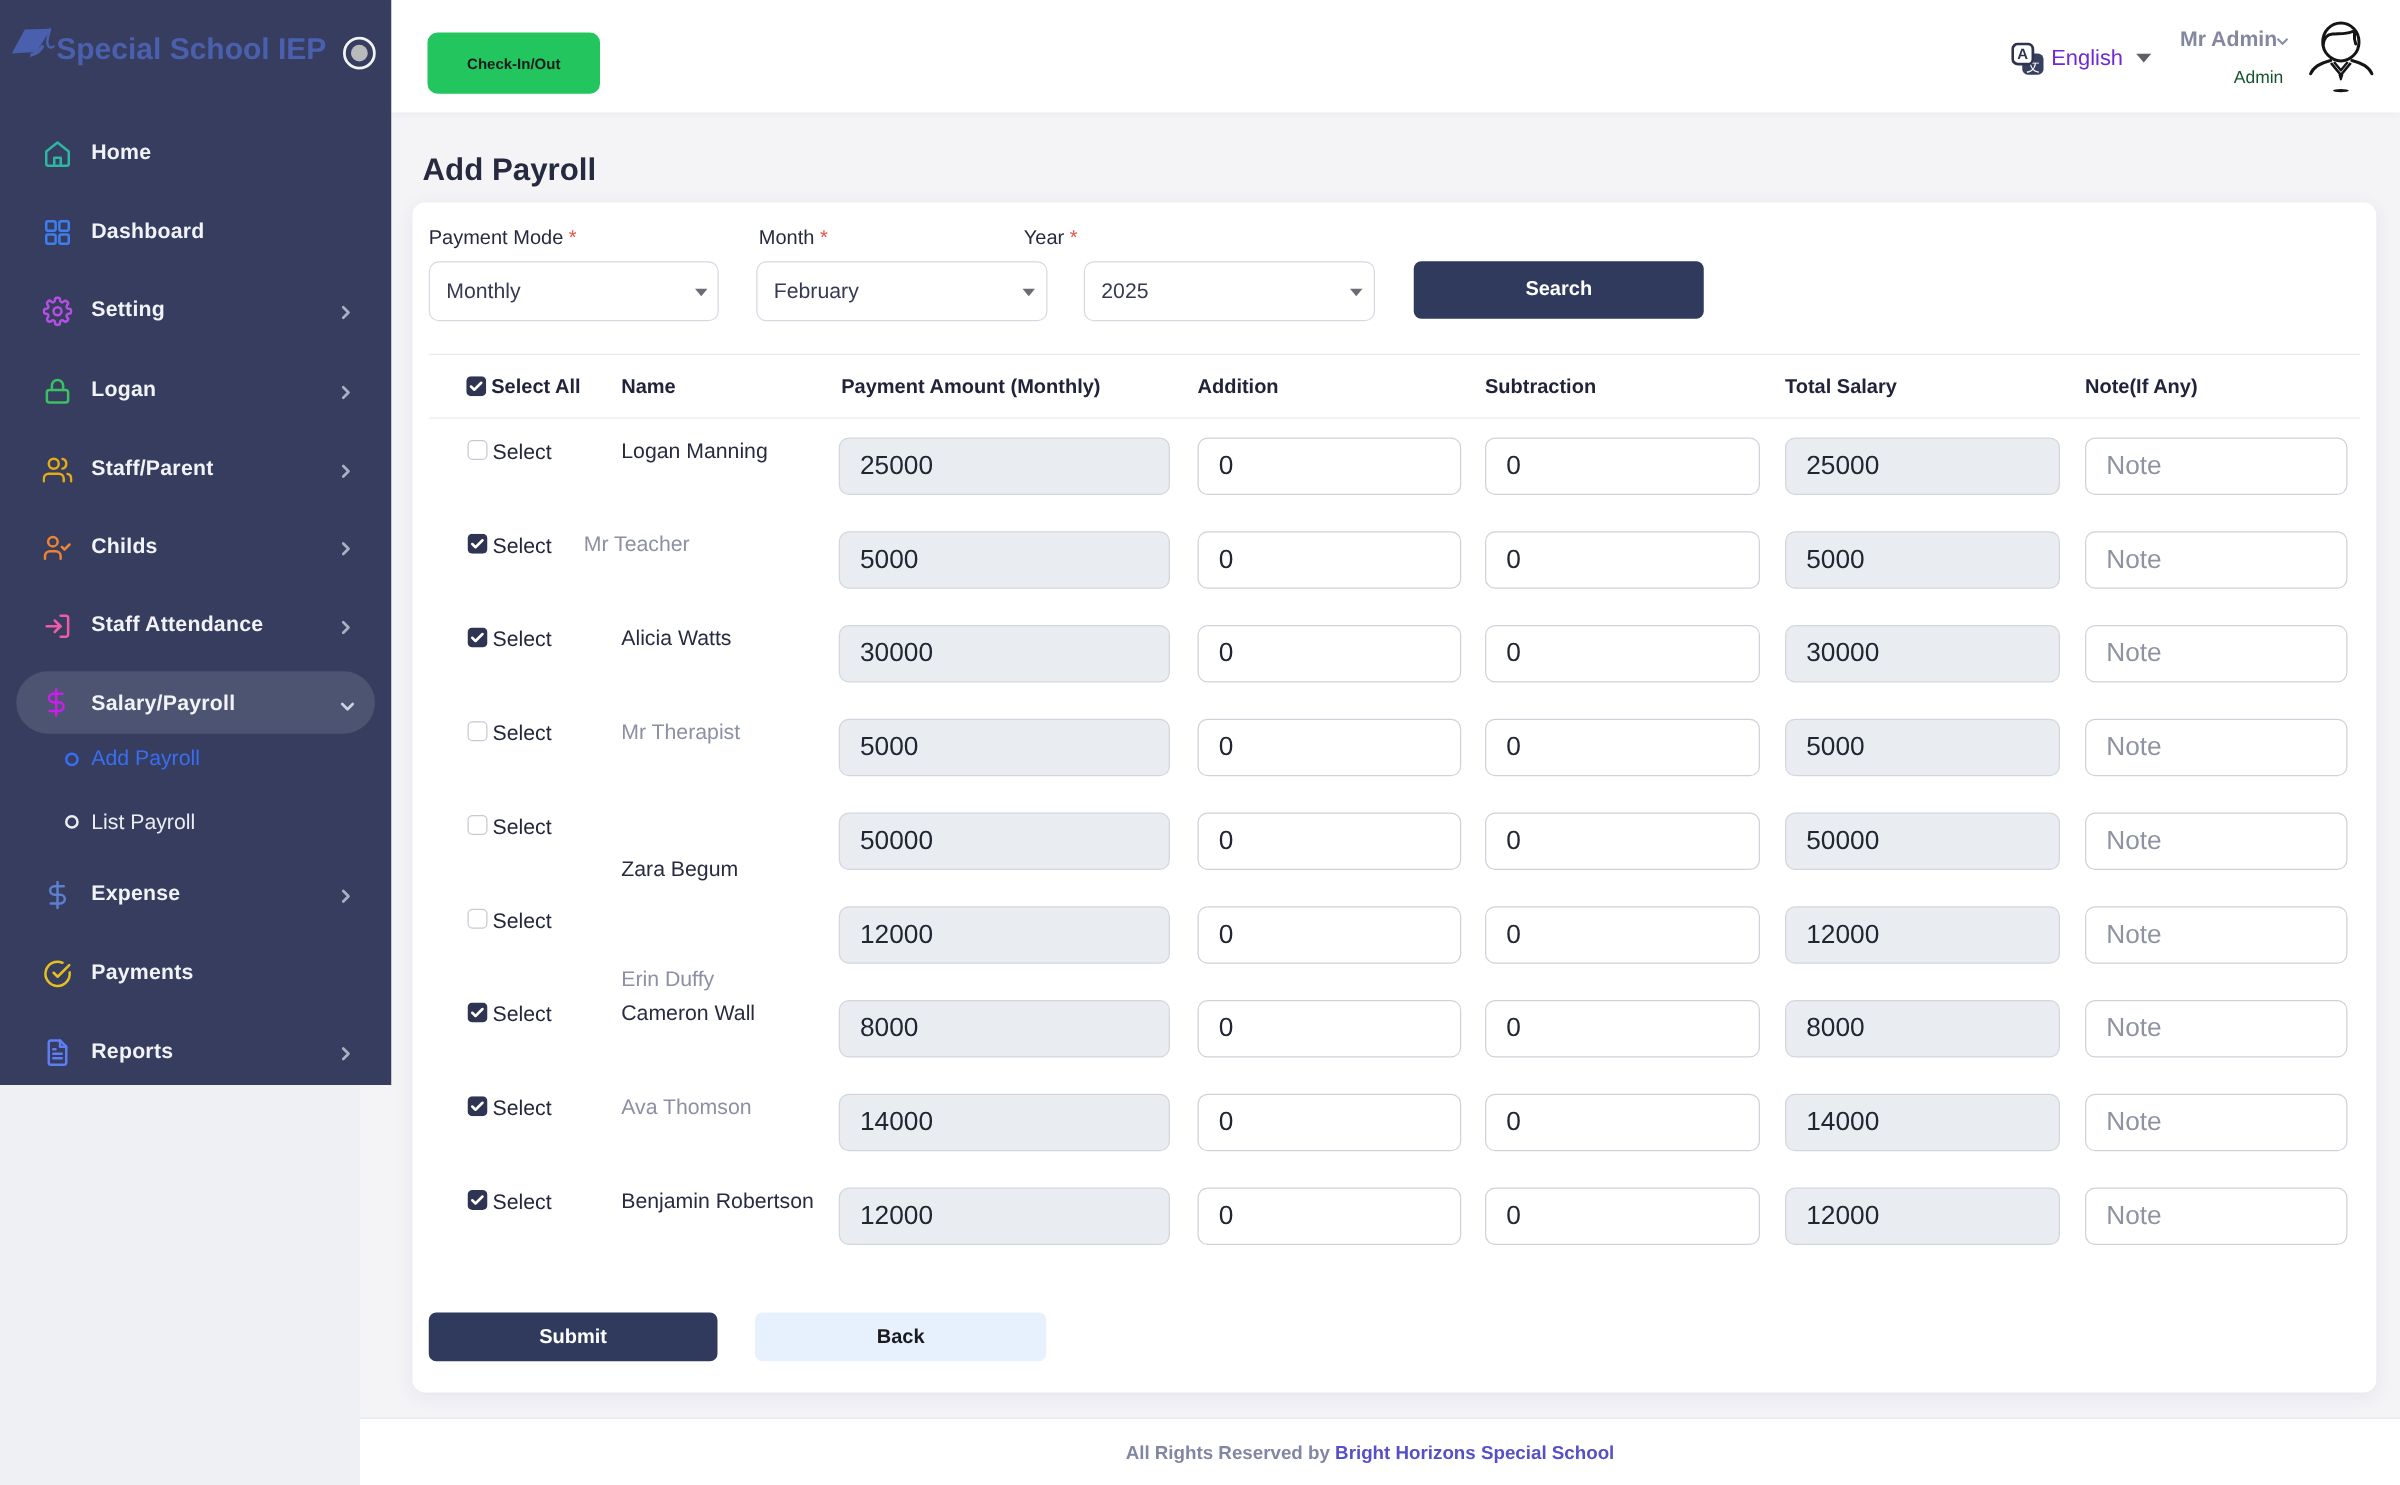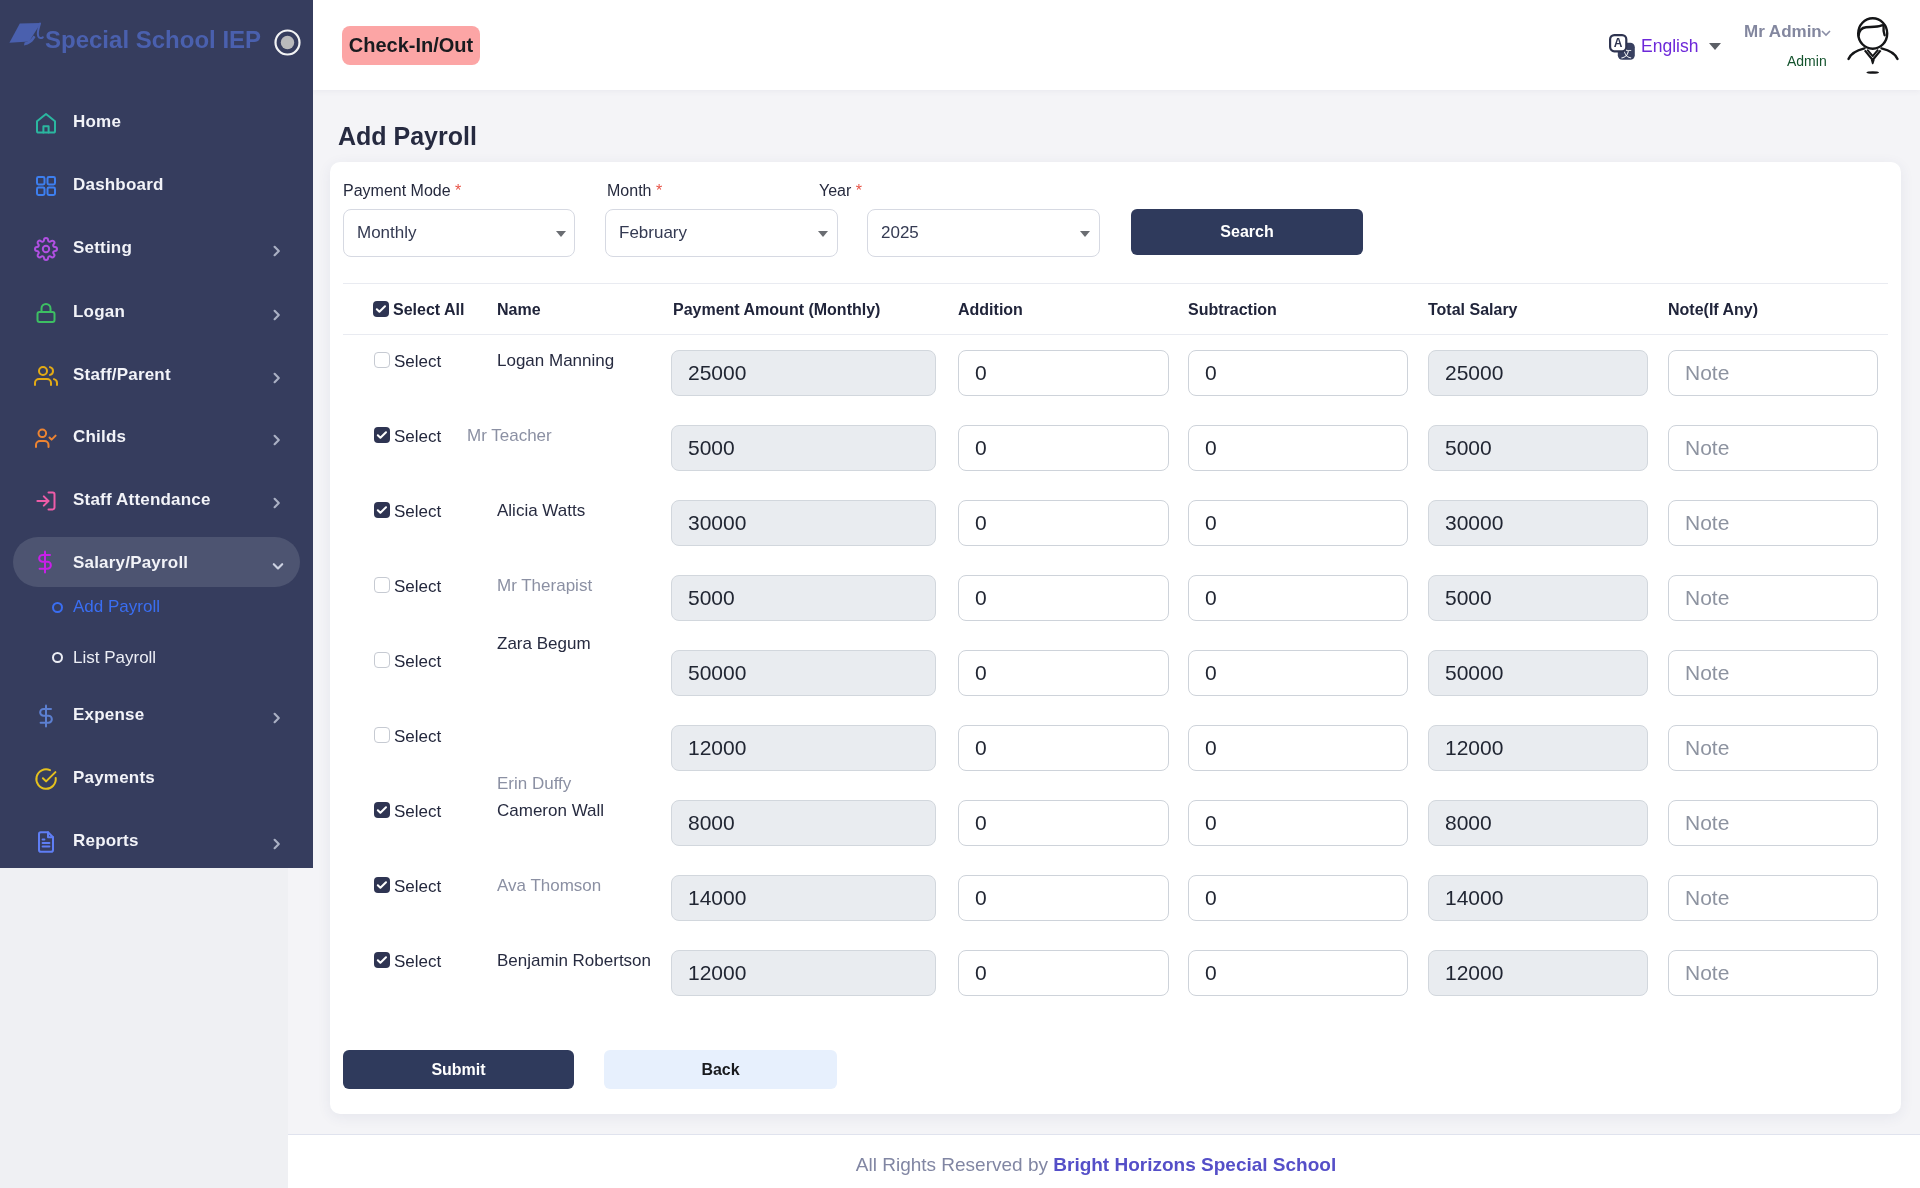--- a/index.html
+++ b/index.html
@@ -12,21 +12,21 @@
 .card { left:330px; top:162px; width:1571px; height:952px; background:#fff; border-radius:10px; box-shadow:0 3px 14px rgba(56,65,110,.08); }
 
 .logo-text { left:45px; top:26px; font-size:24px; font-weight:bold; color:#4a60ae; }
 .mlabel { font-size:17px; font-weight:600; color:#f2f3f8; letter-spacing:.2px; }
 .mi { width:24px; height:24px; fill:none; stroke-width:2; stroke-linecap:round; stroke-linejoin:round; }
 .chev { width:12px; height:12px; }
 .pill { left:13px; top:537px; width:287px; height:50px; background:#4d5471; border-radius:25px; }
 .sub { font-size:17px; font-weight:500; }
 .sub-circ { width:11px; height:11px; border-radius:50%; border:2px solid; }
 
-.ciobtn { left:342px; top:26px; width:138px; height:39px; background:#fca5a5; border-radius:8px; color:#191b1f; font-size:20px; font-weight:bold; display:flex; align-items:center; justify-content:center; }
+.ciobtn { left:342px; top:26px; width:138px; height:49px; background:#22c55e; border-radius:8px; color:#191b1f; font-size:12px; font-weight:bold; display:flex; align-items:center; justify-content:center; }
 .hdr-eng { font-size:17.5px; color:#6d28d9; }
 .mr-admin { font-size:17px; font-weight:bold; color:#83879f; }
 .admin-sm { font-size:14px; color:#14532d; }
 
 .title { left:338px; top:122px; font-size:25px; font-weight:bold; color:#262a40; }
 .flabel { font-size:16px; font-weight:500; color:#262a3e; }
 .req { color:#e85347; }
 .select { background:#fff; border:1px solid #d6d9e2; border-radius:8px; height:48px; font-size:17px; color:#343a52; display:flex; align-items:center; padding-left:13px; }
 .caret { width:0; height:0; border-left:5.5px solid transparent; border-right:5.5px solid transparent; border-top:6px solid #6a6d72; }
 .btn-search { left:1131px; top:209px; width:232px; height:46px; background:#2f3a5c; border-radius:6px; color:#fff; font-size:16px; font-weight:bold; display:flex; align-items:center; justify-content:center; }
@@ -35,21 +35,21 @@
 .sel-label { font-size:17px; color:#23273c; }
 .nm-dark { font-size:17px; color:#272b40; }
 .nm-gray { font-size:17px; color:#8b90a3; }
 .inp { height:46px; border-radius:8px; font-size:21px; color:#212633; display:flex; align-items:center; padding-left:16px; }
 .inp.gray { background:#e9ecf0; border:1px solid #d2d7dd; }
 .inp.white { background:#fff; border:1px solid #ced3da; }
 .inp.ph { color:#8d93a0; }
 .cb-un { display:block; width:16px; height:16px; border:1px solid #c6cad2; border-radius:4px; background:#fff; }
 .btn-submit { left:343px; top:1050px; width:231px; height:39px; background:#2f3a5c; border-radius:6px; color:#fff; font-size:16px; font-weight:bold; display:flex; align-items:center; justify-content:center; }
 .btn-back { left:604px; top:1050px; width:233px; height:39px; background:#e7f0fd; border-radius:6px; color:#191b1f; font-size:16px; font-weight:bold; display:flex; align-items:center; justify-content:center; }
-.foot-text { left:288px; top:1154px; width:1616px; text-align:center; font-size:19px; color:#8186a3; }
+.foot-text { left:288px; top:1154px; width:1616px; text-align:center; font-size:15px; color:#8186a3;font-weight:bold; }
 .foot-text b { color:#554fc8; }
 </style></head>
 <body>
 <div class="abs main-bg"></div>
 <div class="abs header"></div>
 <div class="abs footer"></div>
 <div class="abs foot-text">All Rights Reserved by <b>Bright Horizons Special School</b></div>
 
 <div class="abs ciobtn">Check-In/Out</div>
 <div class="abs" style="left:1609px;top:34px;width:27px;height:27px;">
@@ -260,21 +260,21 @@
   <div class="abs inp gray" style="left:671px;top:575px;width:265px;">5000</div>
   <div class="abs inp white" style="left:958px;top:575px;width:211px;">0</div>
   <div class="abs inp white" style="left:1188px;top:575px;width:220px;">0</div>
   <div class="abs inp gray" style="left:1428px;top:575px;width:220px;">5000</div>
   <div class="abs inp white ph" style="left:1668px;top:575px;width:210px;">Note</div>
 
   <div class="abs" style="left:374px;top:652px;width:16px;height:16px;">
     <span class="cb-un"></span>
   </div>
   <div class="abs sel-label" style="left:394px;top:652px;">Select</div>
-  <div class="abs nm-dark" style="left:497px;top:634px;">Zara Begum</div>
+  <div class="abs nm-dark" style="left:497px;top:686px;">Zara Begum</div>
   <div class="abs inp gray" style="left:671px;top:650px;width:265px;">50000</div>
   <div class="abs inp white" style="left:958px;top:650px;width:211px;">0</div>
   <div class="abs inp white" style="left:1188px;top:650px;width:220px;">0</div>
   <div class="abs inp gray" style="left:1428px;top:650px;width:220px;">50000</div>
   <div class="abs inp white ph" style="left:1668px;top:650px;width:210px;">Note</div>
 
   <div class="abs" style="left:374px;top:727px;width:16px;height:16px;">
     <span class="cb-un"></span>
   </div>
   <div class="abs sel-label" style="left:394px;top:727px;">Select</div>

